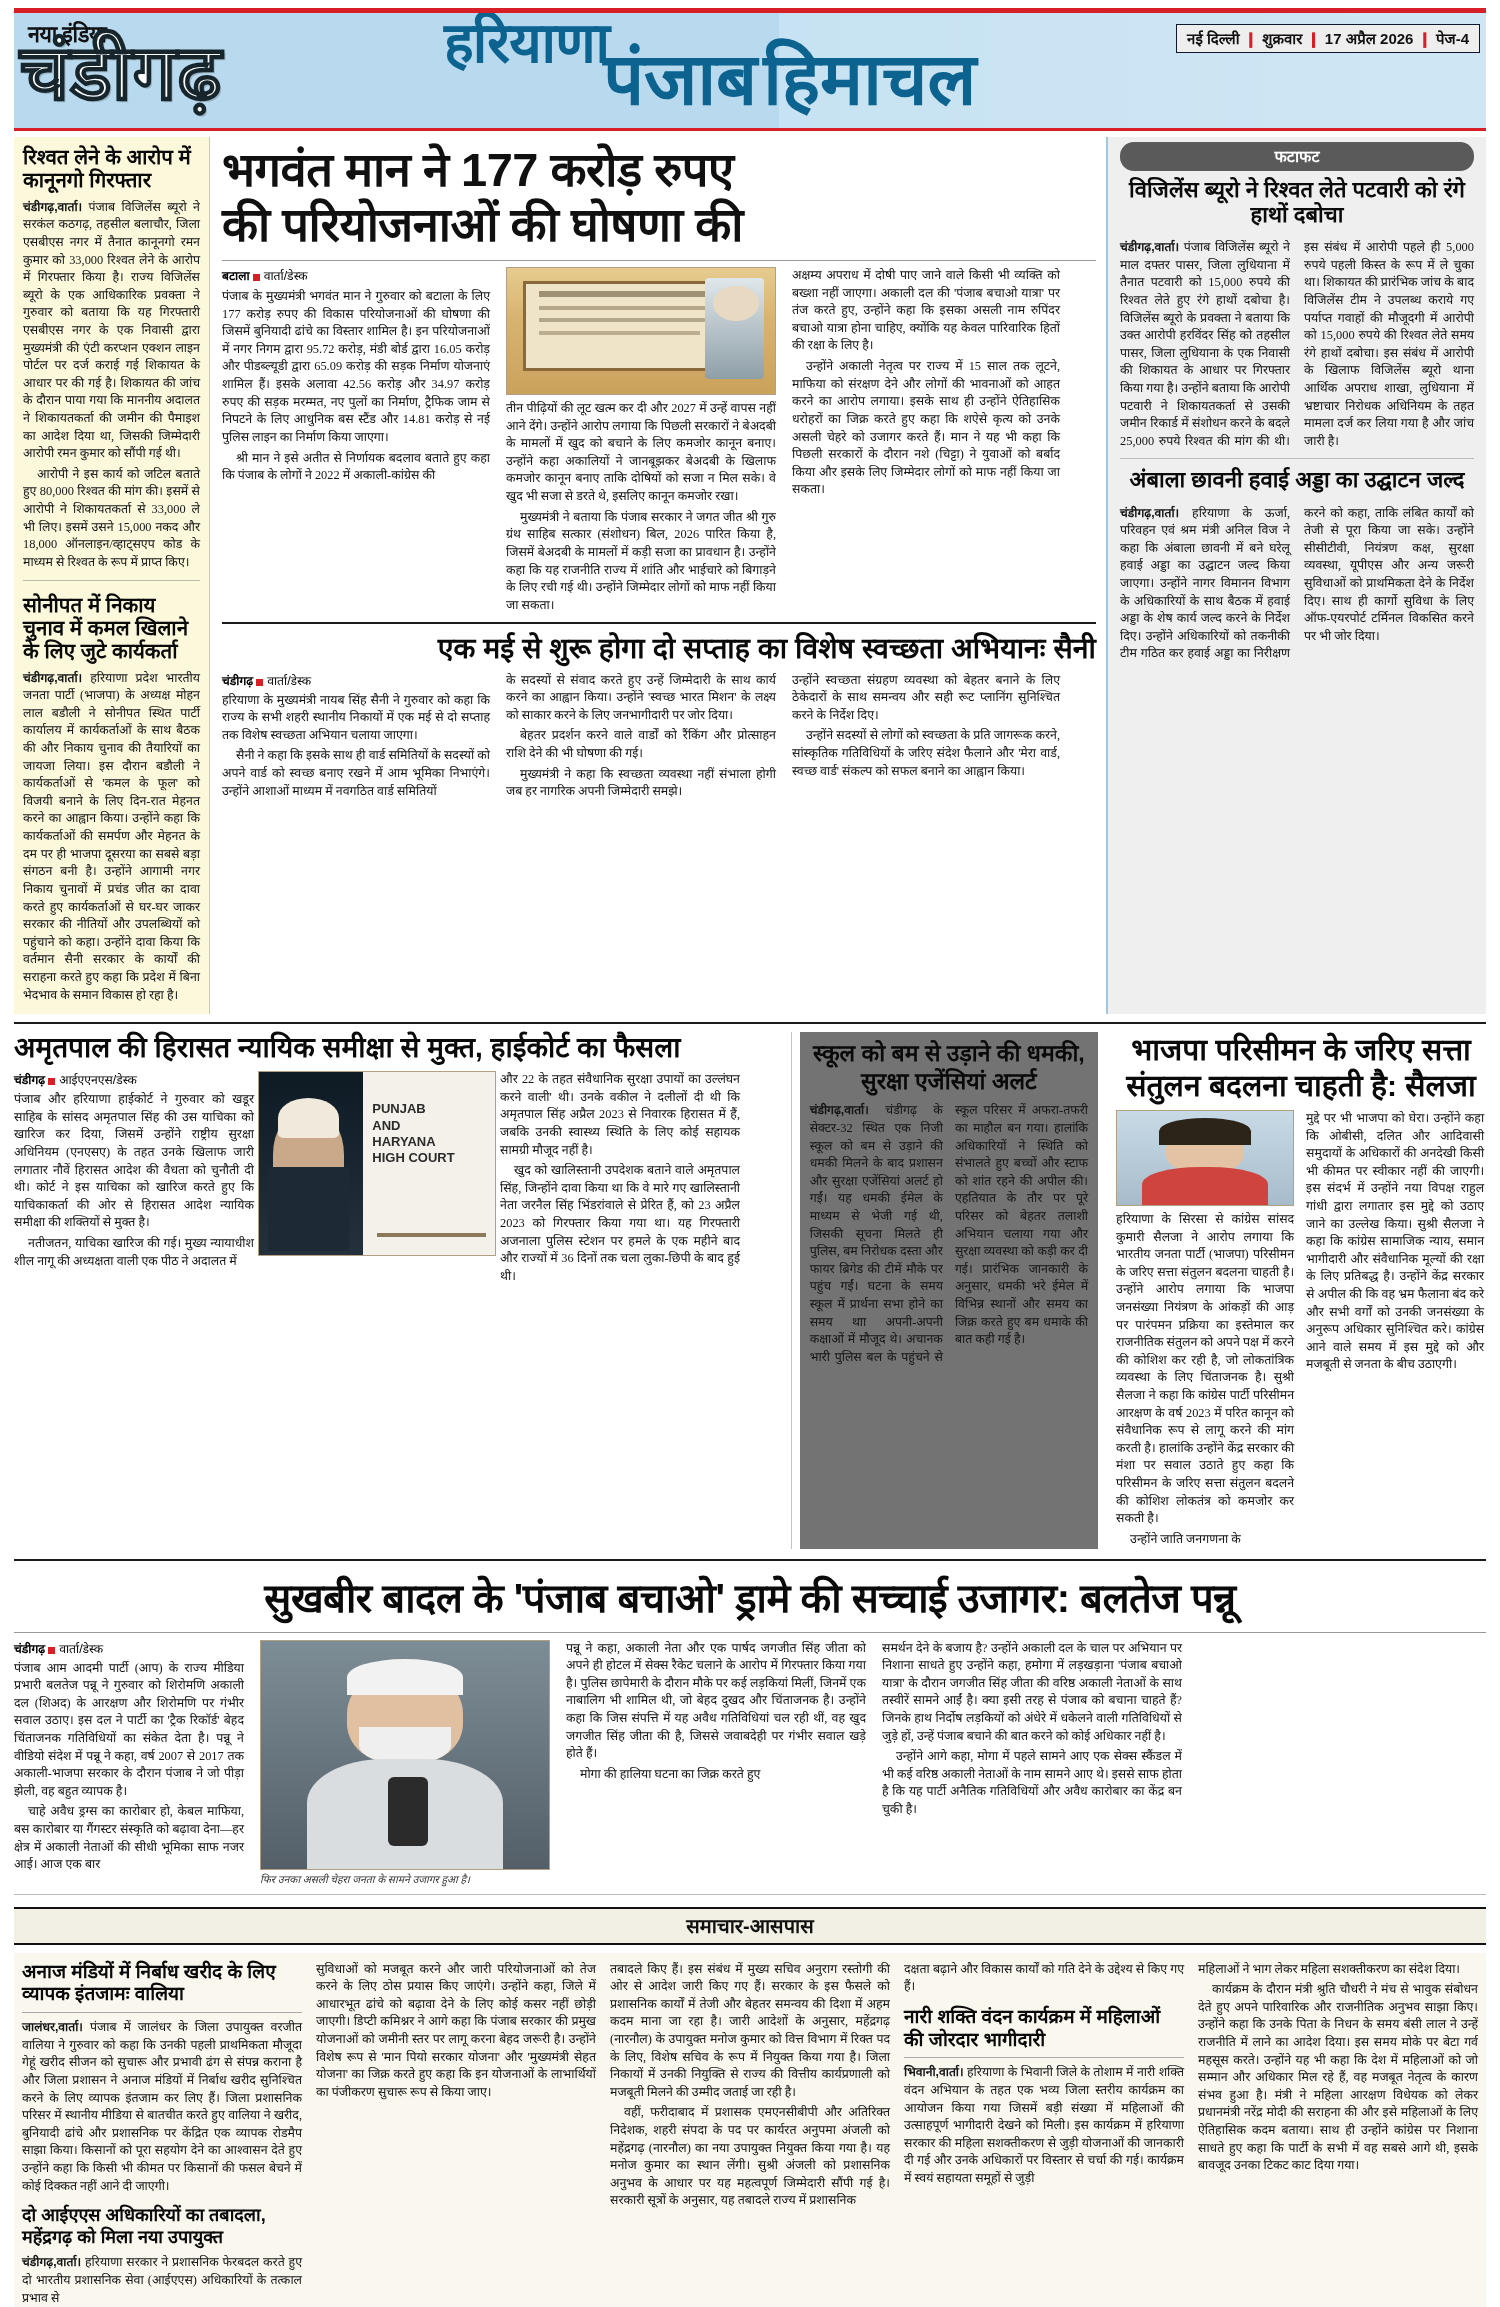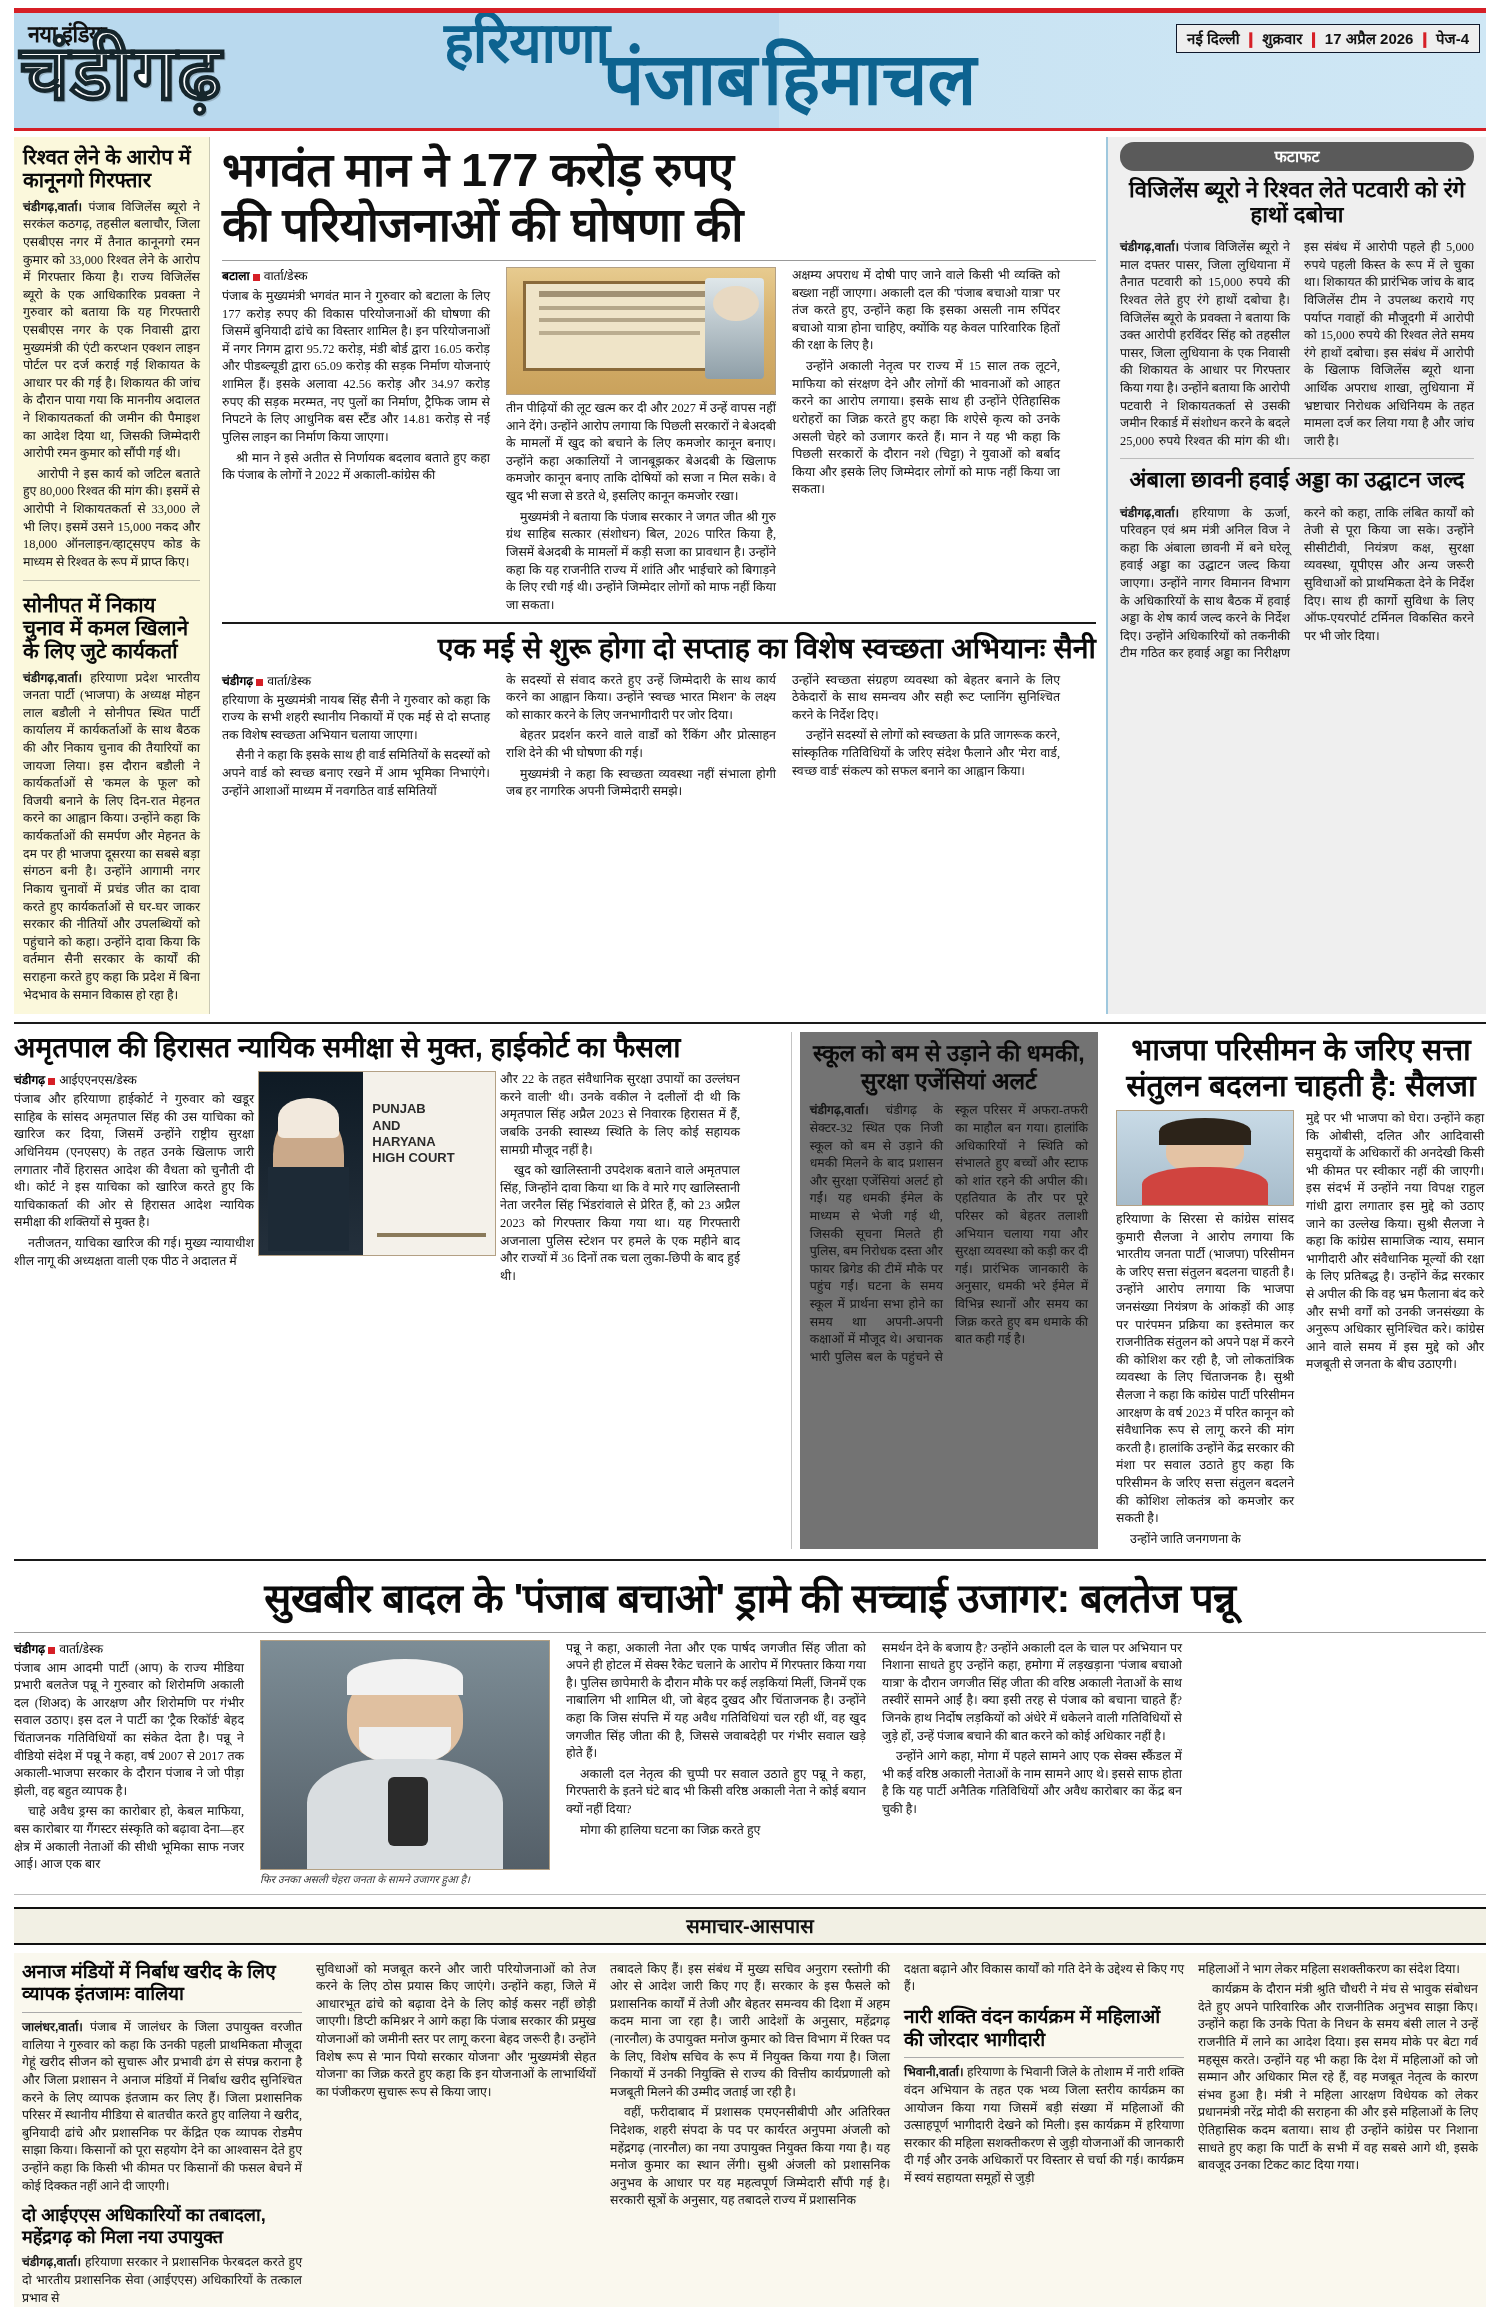--- a/index.html
+++ b/index.html
@@ -405,21 +405,20 @@
           <div style="position:absolute;left:30%;top:12%;width:40%;height:42%;background:#e0c0a0;border-radius:48% 48% 42% 42%;"></div>
           <div style="position:absolute;left:30%;top:8%;width:40%;height:16%;background:#f2f2f2;border-radius:50% 50% 0 0;"></div>
           <div style="position:absolute;left:34%;top:38%;width:32%;height:16%;background:#efefef;border-radius:0 0 50% 50%;"></div>
           <div style="position:absolute;left:16%;top:52%;width:68%;height:48%;background:#d9dde0;border-radius:40% 40% 0 0;"></div>
           <div style="position:absolute;left:44%;top:60%;width:14%;height:30%;background:#2b2b2b;border-radius:6px;"></div>
         </div>
         <div class="imgcap">फिर उनका असली चेहरा जनता के सामने उजागर हुआ है।</div>
       </div>
       <div style="width:300px;">
         <div class="col-body">पन्नू ने कहा, अकाली नेता और एक पार्षद जगजीत सिंह जीता को अपने ही होटल में सेक्स रैकेट चलाने के आरोप में गिरफ्तार किया गया है। पुलिस छापेमारी के दौरान मौके पर कई लड़कियां मिलीं, जिनमें एक नाबालिग भी शामिल थी, जो बेहद दुखद और चिंताजनक है। उन्होंने कहा कि जिस संपत्ति में यह अवैध गतिविधियां चल रही थीं, वह खुद जगजीत सिंह जीता की है, जिससे जवाबदेही पर गंभीर सवाल खड़े होते हैं।</div>
-        <div class="col-body" style="text-indent:14px;margin-top:3px;">अकाली दल नेतृत्व की चुप्पी पर सवाल उठाते हुए पन्नू ने कहा, गिरफ्तारी के इतने घंटे बाद भी किसी वरिष्ठ अकाली नेता ने कोई बयान क्यों नहीं दिया?</div>
         <div class="col-body" style="text-indent:14px;margin-top:3px;">मोगा की हालिया घटना का जिक्र करते हुए</div>
       </div>
       <div style="width:300px;">
         <div class="col-body">समर्थन देने के बजाय है? उन्होंने अकाली दल के चाल पर अभियान पर निशाना साधते हुए उन्होंने कहा, हमोगा में लड़खड़ाना 'पंजाब बचाओ यात्रा' के दौरान जगजीत सिंह जीता की वरिष्ठ अकाली नेताओं के साथ तस्वीरें सामने आईं है। क्या इसी तरह से पंजाब को बचाना चाहते हैं? जिनके हाथ निर्दोष लड़कियों को अंधेरे में धकेलने वाली गतिविधियों से जुड़े हों, उन्हें पंजाब बचाने की बात करने को कोई अधिकार नहीं है।</div>
         <div class="col-body" style="text-indent:14px;margin-top:3px;">उन्होंने आगे कहा, मोगा में पहले सामने आए एक सेक्स स्कैंडल में भी कई वरिष्ठ अकाली नेताओं के नाम सामने आए थे। इससे साफ होता है कि यह पार्टी अनैतिक गतिविधियों और अवैध कारोबार का केंद्र बन चुकी है।</div>
       </div>
     </div>
   </div>
 
   <div class="sectionbar">

